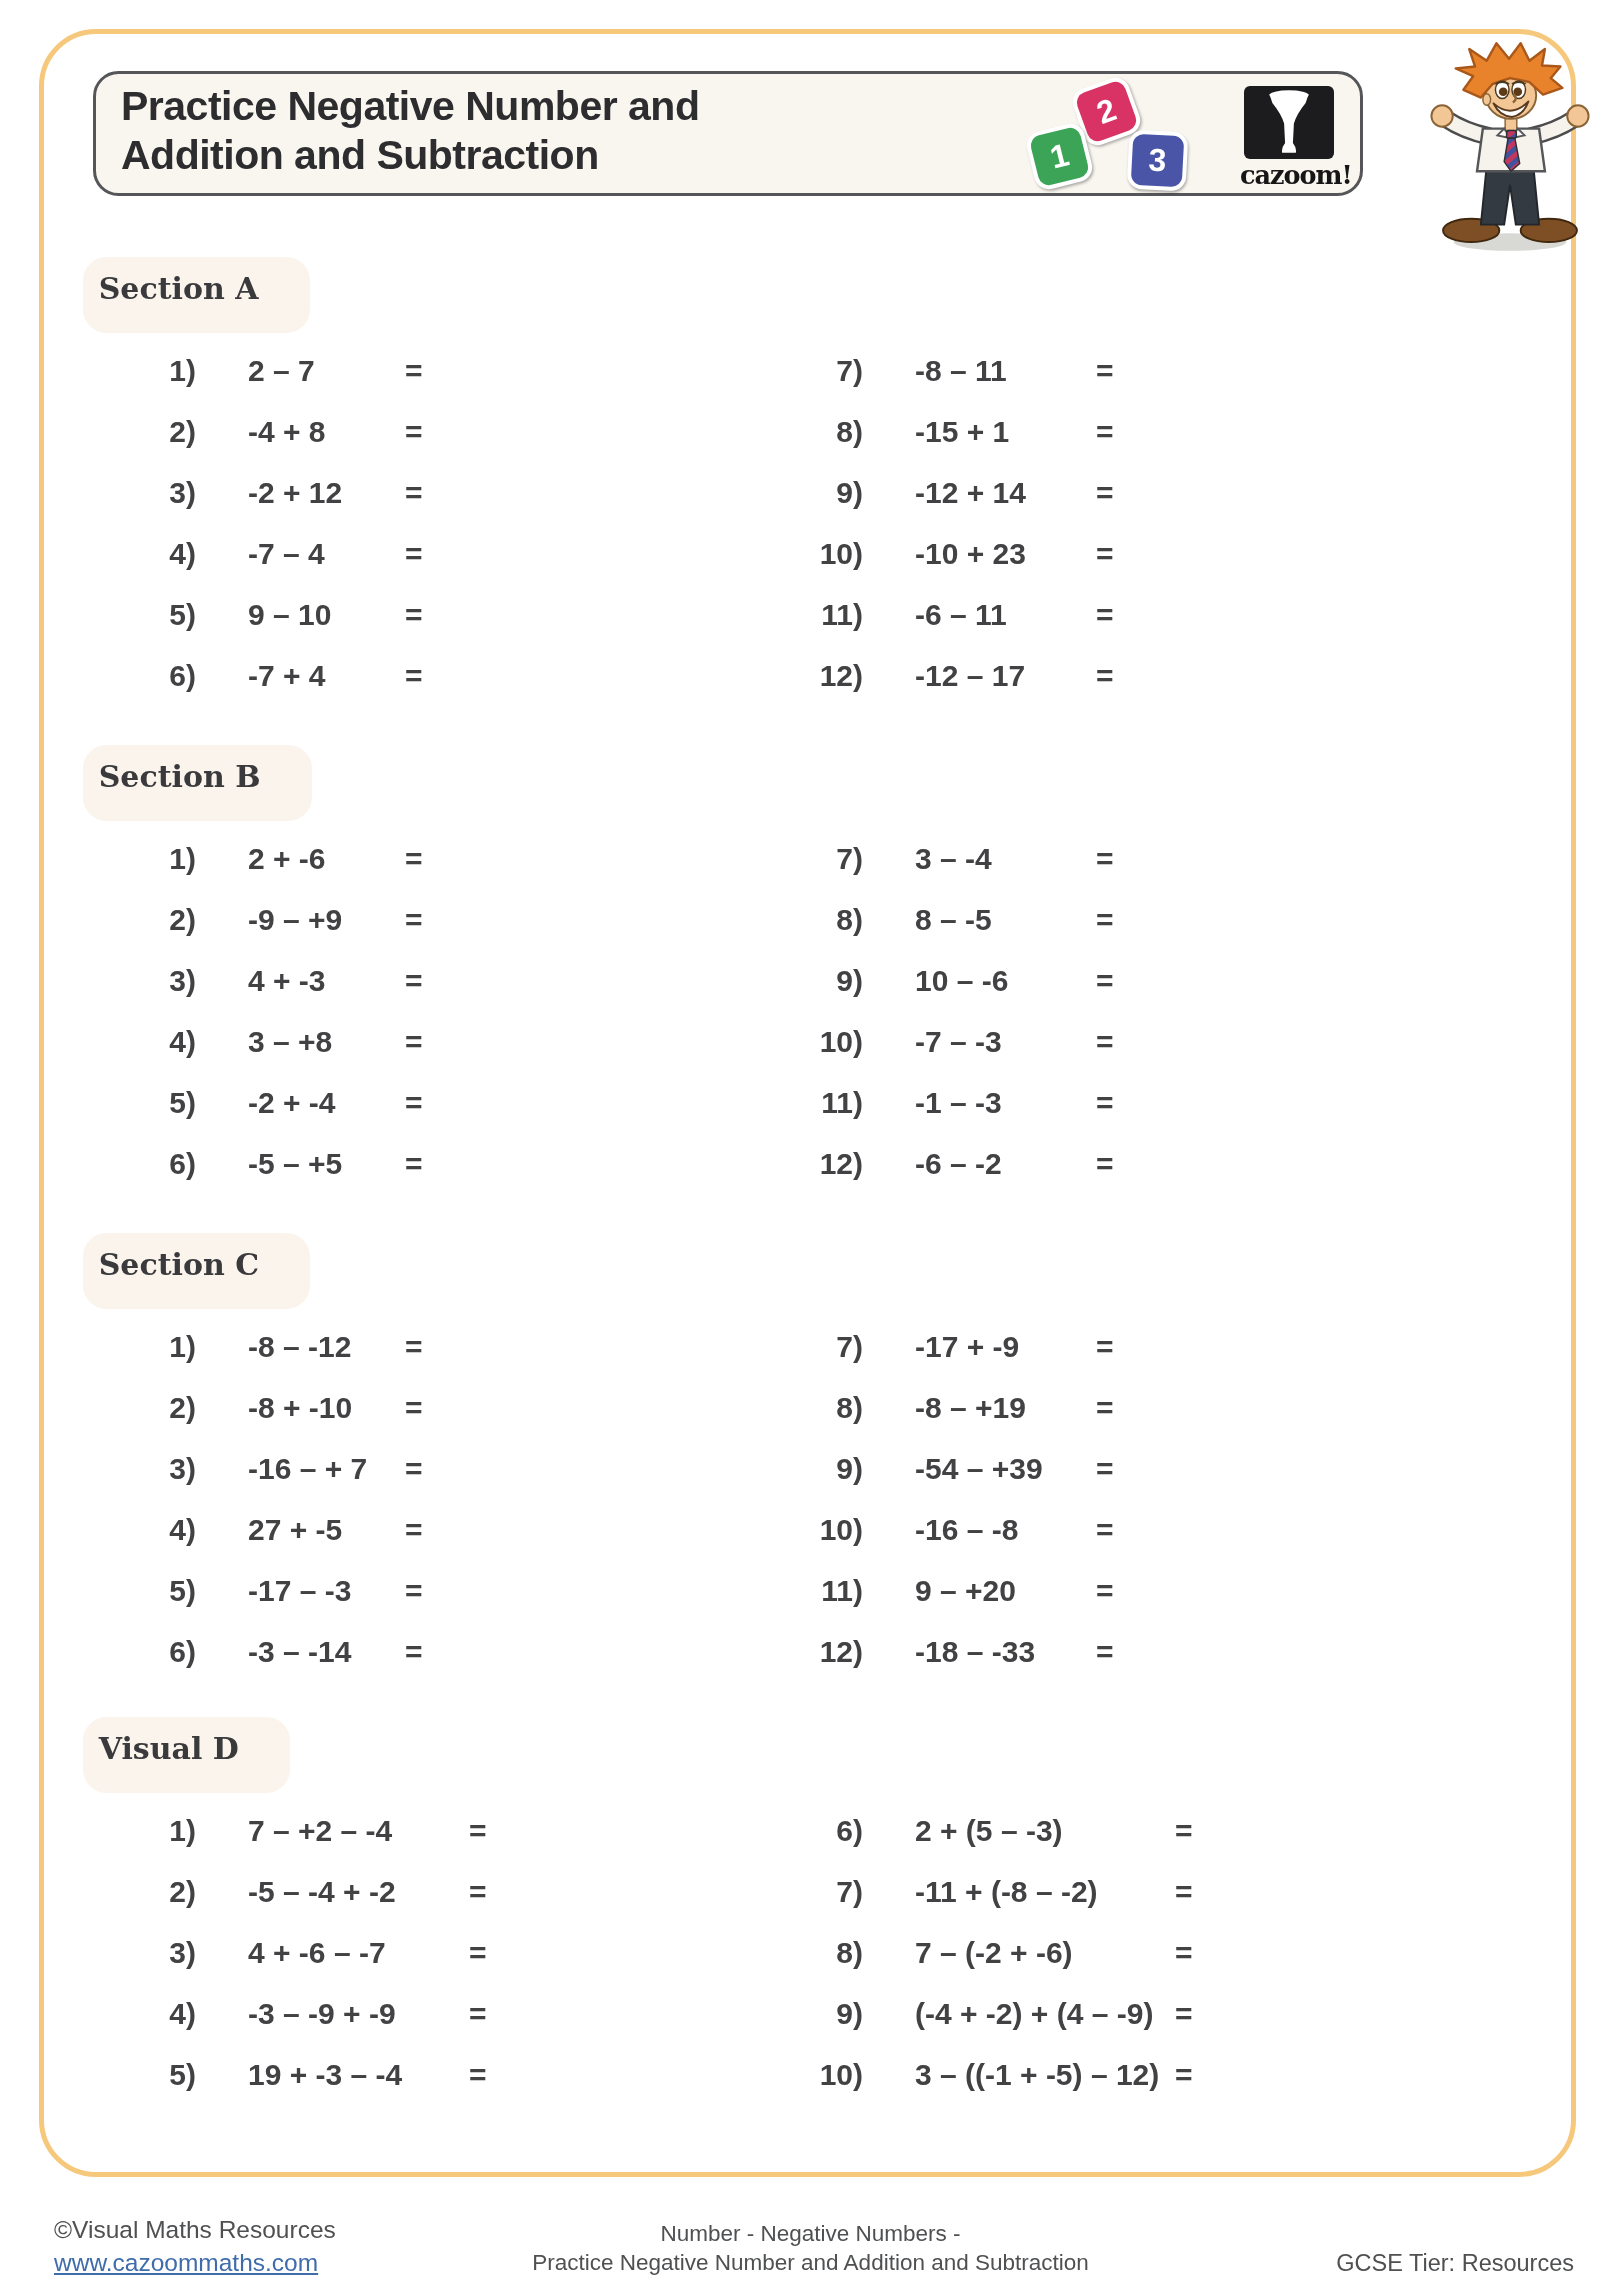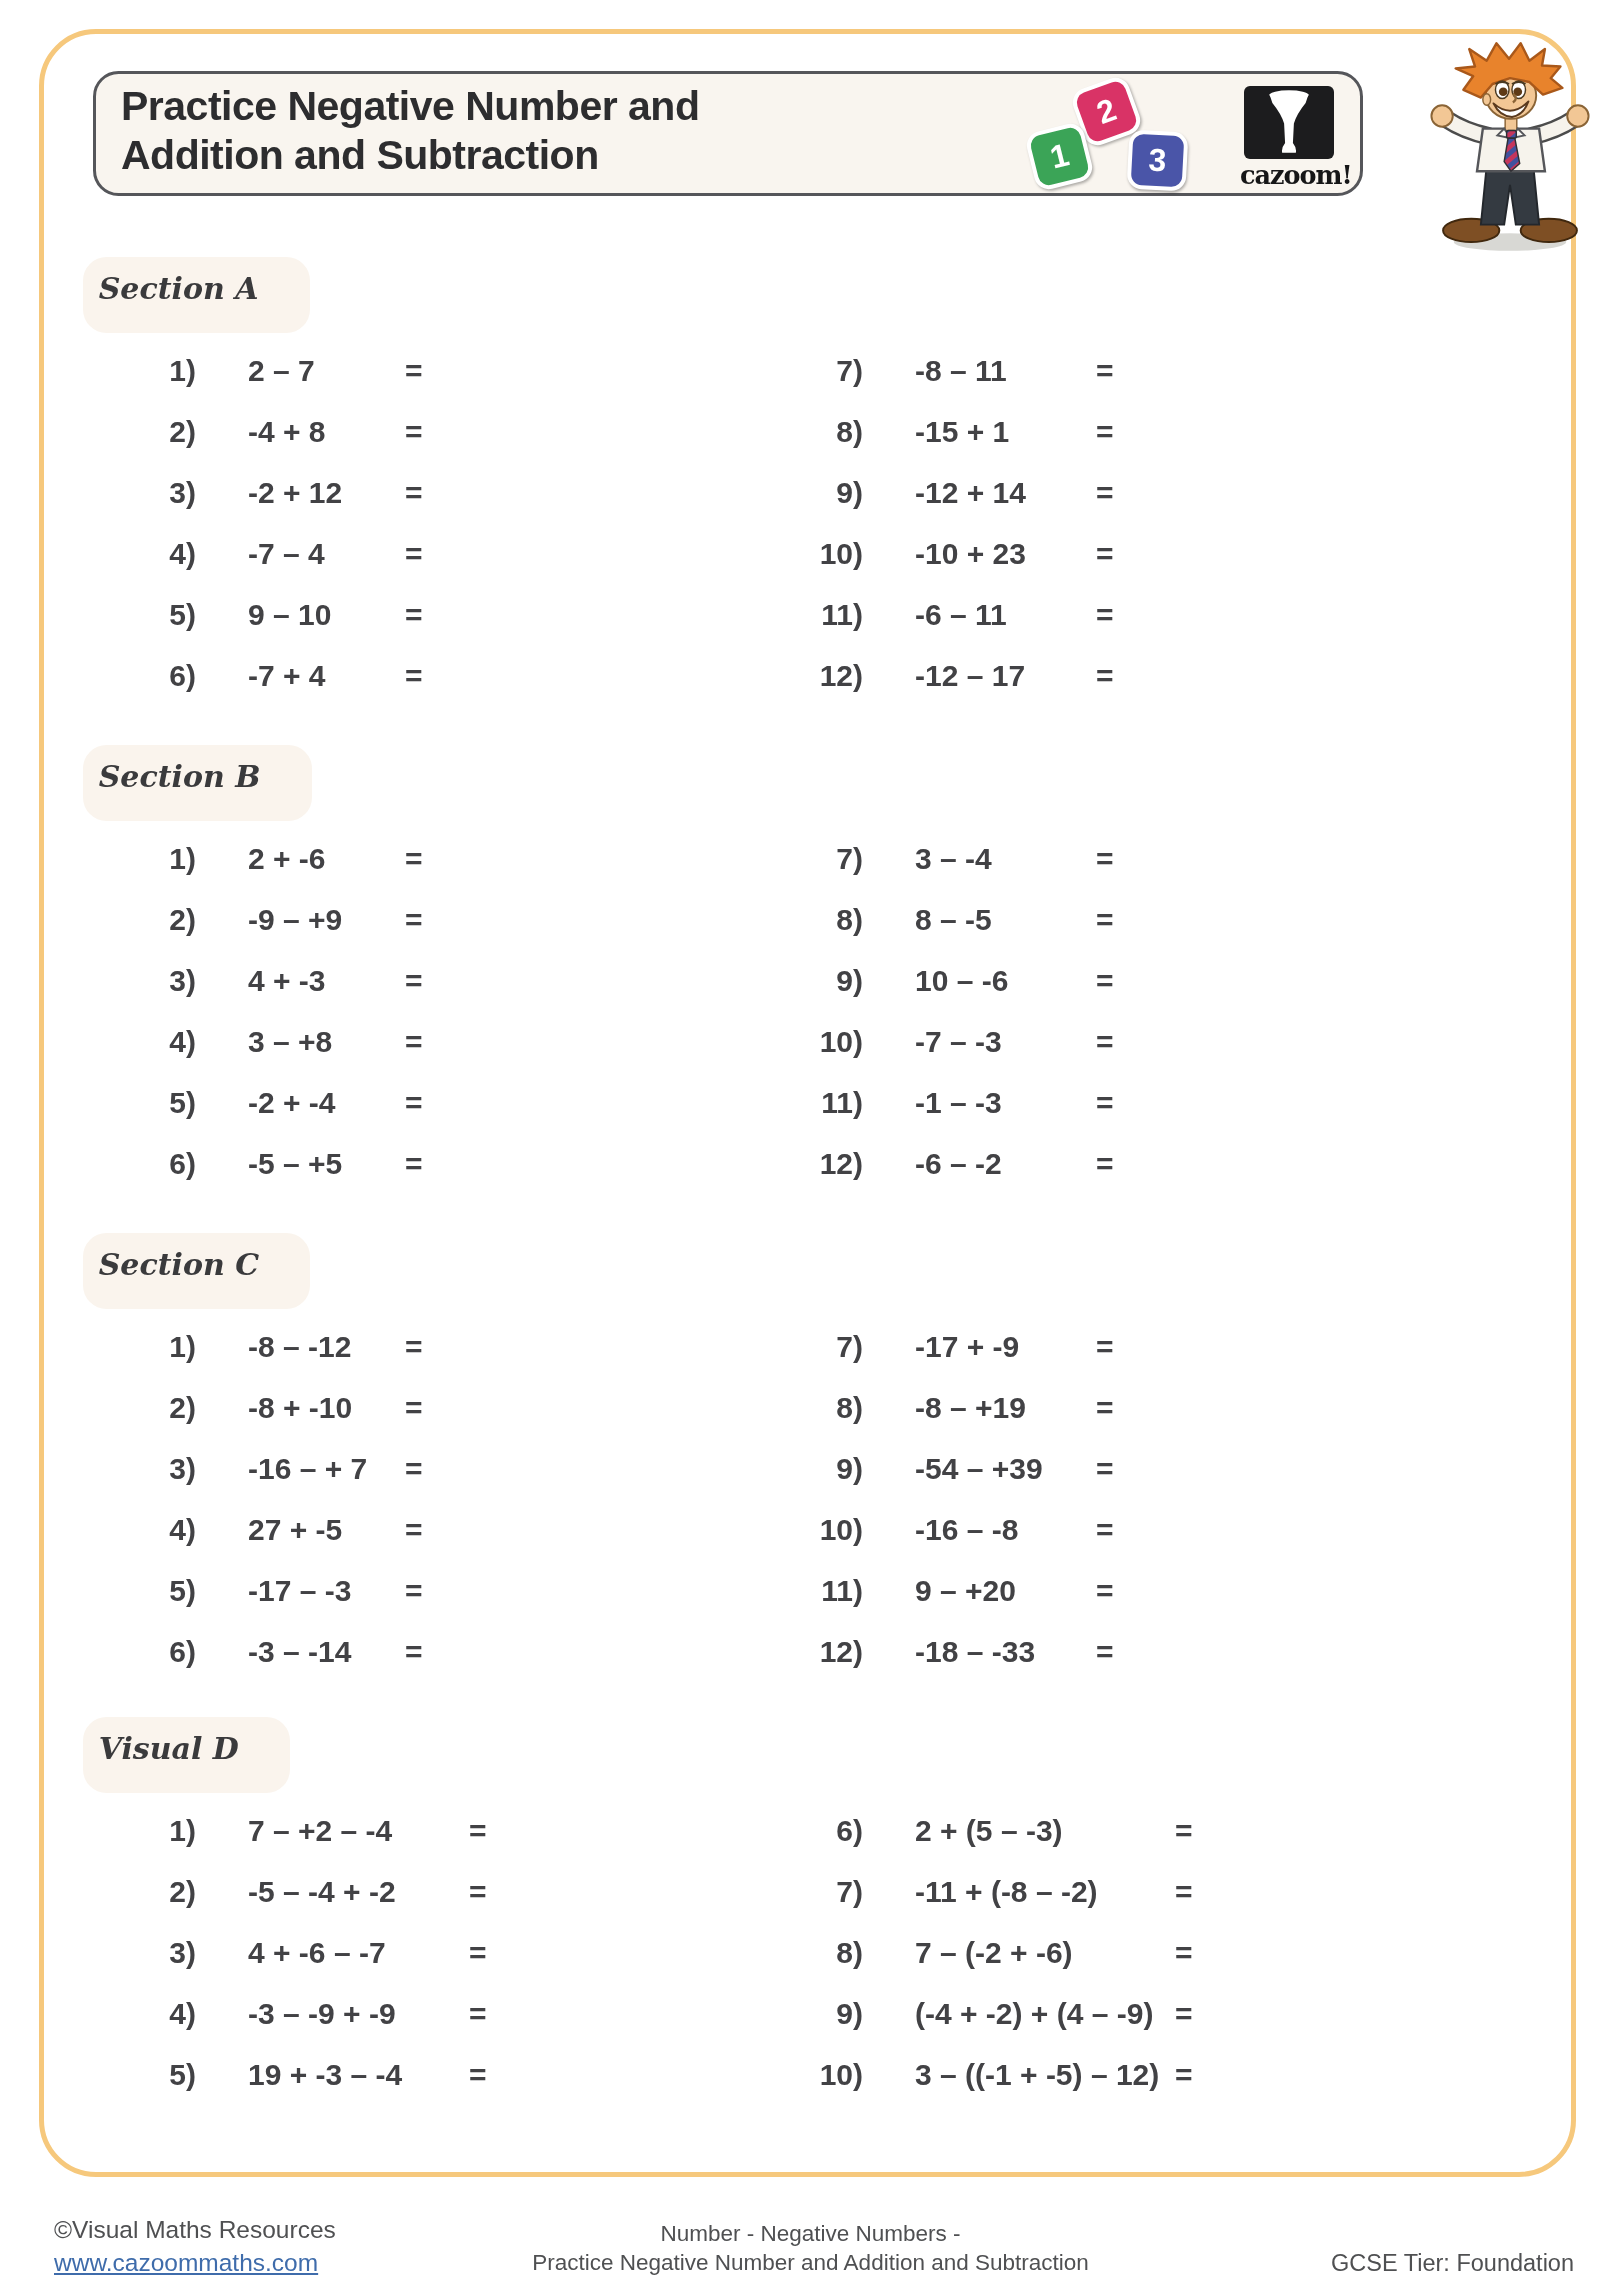--- a/index.html
+++ b/index.html
@@ -23,21 +23,21 @@
   .cazoom{position:absolute;left:1144px;top:11.8px;width:98px;text-align:center;}
   .cazoom-box{width:90px;height:73px;background:#1c1c1e;border-radius:5.9px;margin:0 auto;
               display:flex;align-items:center;justify-content:center;}
   .cazoom-text{font-family:"DejaVu Serif",serif;font-weight:bold;font-size:25.5px;color:#161617;
                letter-spacing:-1px;margin-top:1px;}
   .mascot{position:absolute;left:1413px;top:41px;width:194px;height:214px;}
   
   .section{position:absolute;left:0;width:100%;height:0;}
   .sec-0{top:257px}.sec-1{top:745px}.sec-2{top:1233px}.sec-3{top:1717px}
   .section-label{position:absolute;left:83px;top:0;background:#faf4ed;border-radius:23.5px;
-                 padding:13.7px 51px 27.4px 15.7px;font-family:"DejaVu Serif",serif;font-style:italic;
+                 padding:13.7px 51px 27.4px 15.7px;font-family:"DejaVu Serif",serif;
                  font-weight:bold;font-size:30px;color:#3a3a3c;}
   .col{position:absolute;top:83px;}
   .col-left{left:127px;}
   .col-right{left:794px;}
   .row{display:flex;align-items:center;height:61px;font-size:30px;font-weight:bold;color:#424245;}
   .pnum{width:69px;text-align:right;}
   .expr{margin-left:52px;white-space:pre;}
   .eq{font-weight:bold;}
   .sec-0 .col-left .expr,.sec-1 .col-left .expr,.sec-2 .col-left .expr{min-width:157px;}
   .sec-0 .col-right .expr,.sec-1 .col-right .expr,.sec-2 .col-right .expr{min-width:181px;}
@@ -397,16 +397,16 @@
     </div>
 
   <div class="footer-left">
     <div>©Visual Maths Resources</div>
     <a class="footer-link">www.cazoommaths.com</a>
   </div>
   <div class="footer-center">
     <div>Number - Negative Numbers -</div>
     <div>Practice Negative Number and Addition and Subtraction</div>
   </div>
-  <div class="footer-right">GCSE Tier: Foundation</div>
+  <div class="footer-right">GCSE Tier: Resources</div>
 
 </div>
 
 
 </body></html>

